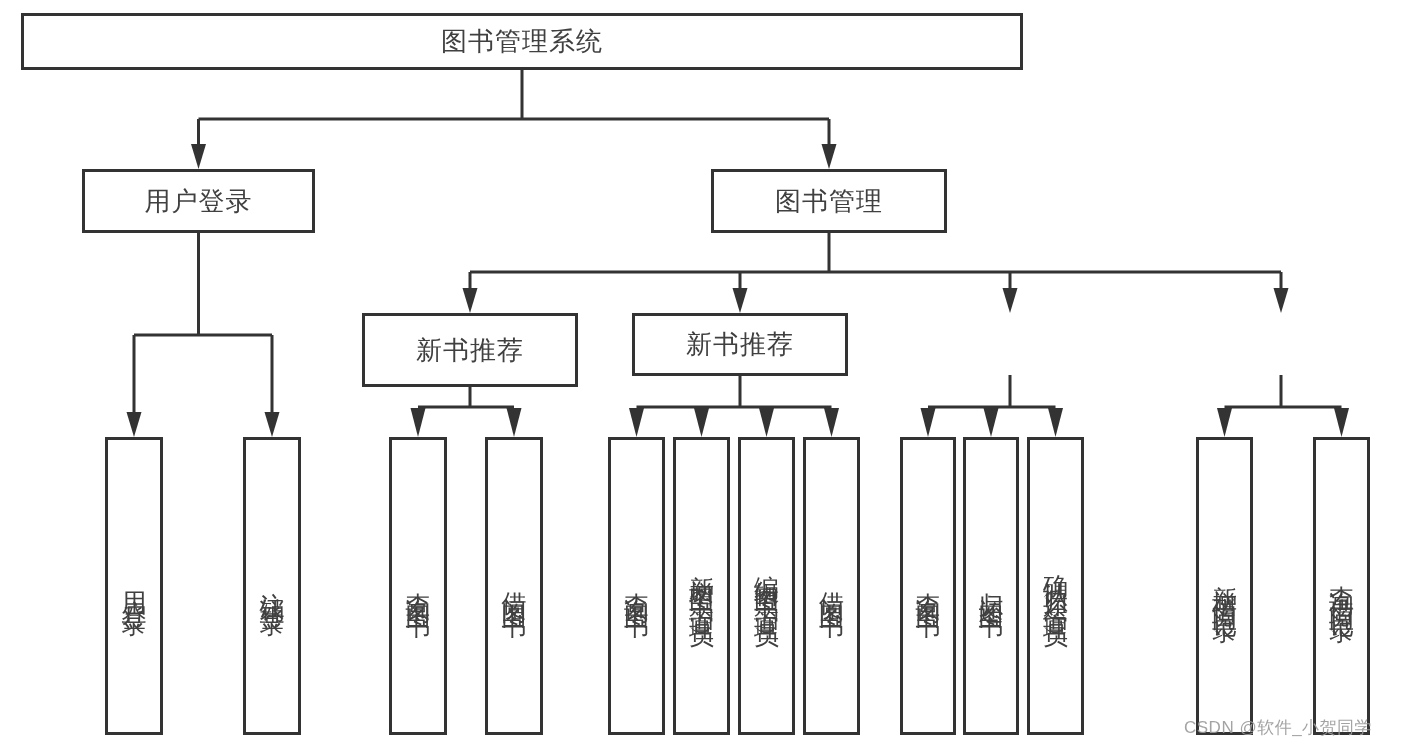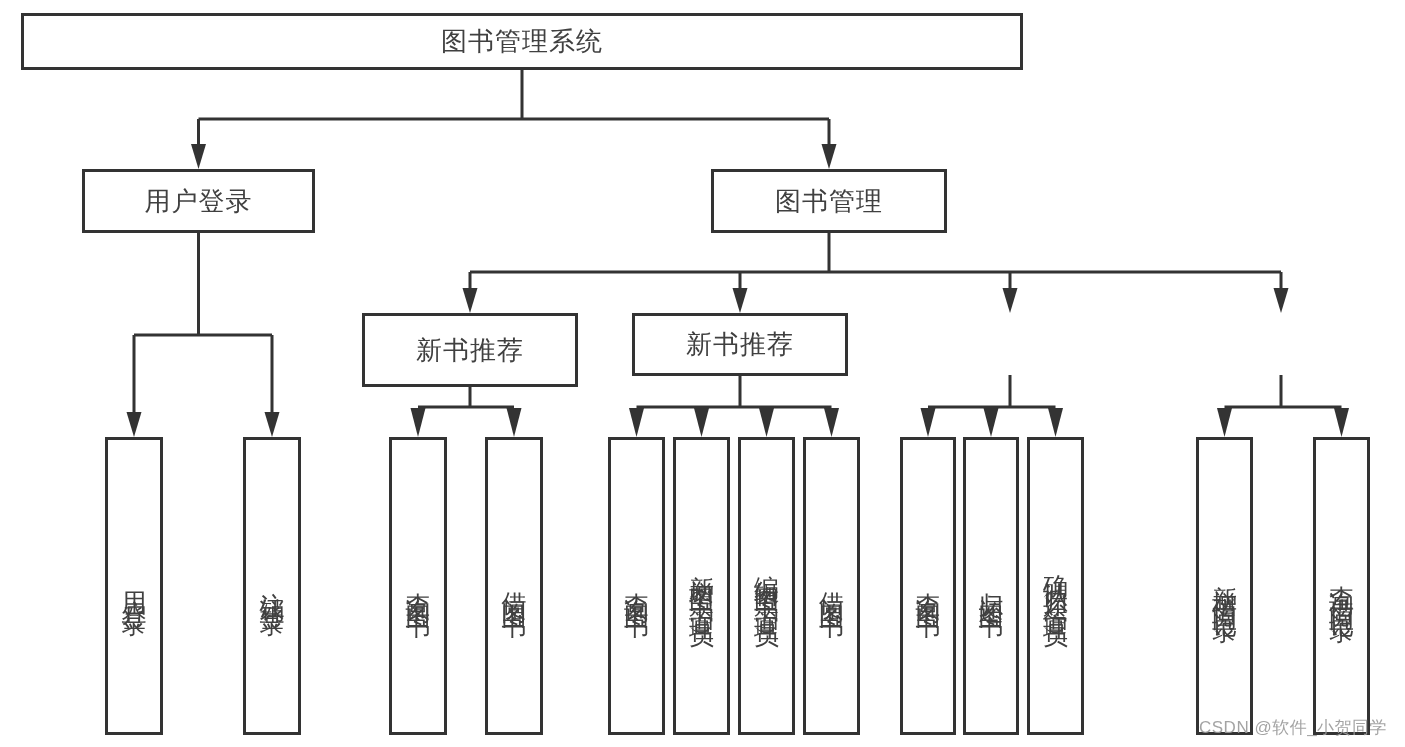--- a/index.html
+++ b/index.html
@@ -57,21 +57,20 @@
   .watermark {
     position: absolute;
     top: 716px;
     left: 1184px;
     font-size: 17px;
     letter-spacing: 0.5px;
     color: #9c9c9c;
     opacity: 0.92;
     z-index: 6;
     white-space: nowrap;
-    margin-left: 15px;
   }
 </style>
 </head>
 <body>
 
 <div class="canvas">
 
   <svg class="conn-layer" viewBox="0 0 1405 747">
     <g>
       <path d="M522 69 V119 M198.5 119 H829 M198.5 119 V146 M829 119 V146"></path>

